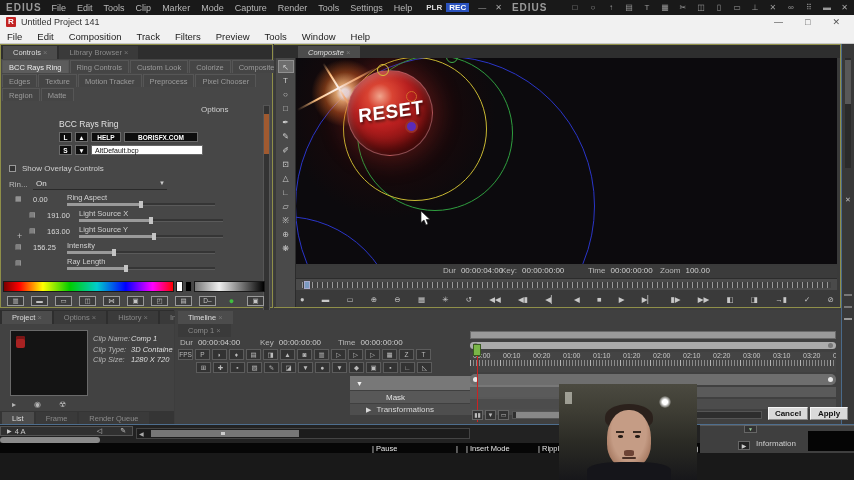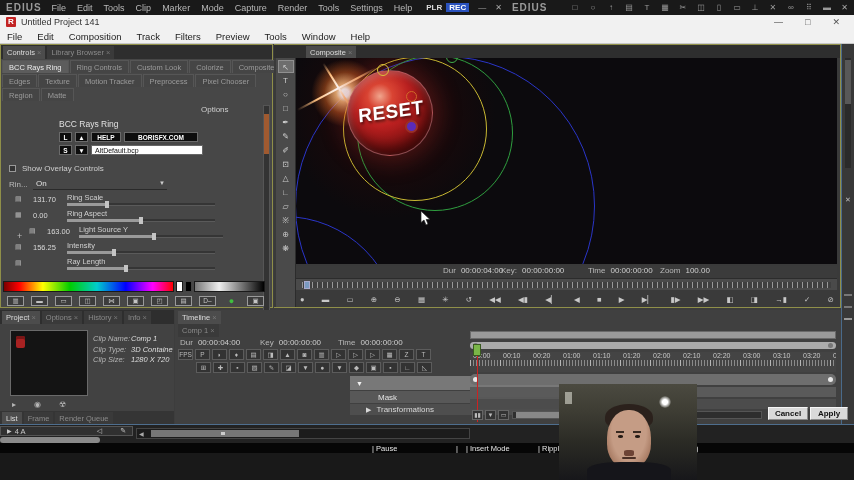--- a/index.html
+++ b/index.html
@@ -22,21 +22,21 @@
   .titlebar{left:0;top:15px;width:854px;height:14px;background:#f1f1f1;display:flex;align-items:center;
     font-size:9px;color:#333;}
   .appicon{width:10px;height:10px;background:#c22323;color:#fff;font-weight:bold;font-size:8px;
     line-height:10px;text-align:center;margin:0 5px 0 6px;border-radius:1px;}
   .titlectrl{margin-left:auto;display:flex;gap:22px;padding-right:14px;color:#555;font-size:9px;}
   .menubar2{left:0;top:29px;width:854px;height:15px;background:#f1f1f1;border-bottom:1px solid #c9c9c9;
     display:flex;align-items:center;gap:15px;padding-left:7px;font-size:9.5px;color:#222;}
   
   .panel-left{left:0;top:44px;width:273px;height:264px;background:#474747;border:1px solid #8f8f49;}
   .ptabbar{position:absolute;left:0;top:0;width:100%;height:14px;background:#2e2e2e;display:flex;gap:2px;padding:1px 2px 0 2px;}
-  .ptab{height:13px;line-height:13px;font-size:7.5px;padding:0 4px;background:#3a3a3a;color:#8a8a8a;white-space:nowrap;}
+  .ptab{height:13px;line-height:13px;font-size:7.5px;padding:0 10px;background:#3a3a3a;color:#8a8a8a;white-space:nowrap;}
   .ptab.active{background:#4c4c4c;color:#ddd;}
   .ftabs{position:absolute;left:1px;display:flex;gap:1px;width:270px;}
   .ftab{height:13px;line-height:13px;font-size:7.5px;padding:0 6px;background:#454545;color:#9b9b9b;
     border:1px solid #565656;border-bottom:none;white-space:nowrap;}
   .ftab.active{background:#5c5c5c;color:#ececec;}
   .effect-btn{position:absolute;height:10px;background:#0d0d0d;color:#fff;border:1px solid #6a6a6a;
     font-size:6.5px;font-weight:bold;text-align:center;line-height:9px;}
   .param{position:relative;height:16px;}
   .picon{position:absolute;left:14px;top:2px;font-size:7px;color:#b0b0b0;}
   .pval{position:absolute;left:32px;top:2px;font-size:7.5px;color:#d8d8d8;}
@@ -237,40 +237,40 @@
     <span class="abs" style="left:8px;top:120px;width:7px;height:7px;border:1px solid #999;background:#333;"></span>
     <span class="abs" style="left:21px;top:119px;font-size:8px;color:#cfcfcf;">Show Overlay Controls</span>
 
     <span class="abs" style="left:8px;top:135px;font-size:8px;color:#bbb;">Rin...</span>
     <div class="abs" style="left:32px;top:133px;width:134px;height:12px;border-bottom:1px solid #2a2a2a;">
       <span style="position:absolute;left:3px;top:1px;font-size:8px;color:#e0e0e0;">On</span>
       <span style="position:absolute;right:2px;top:2px;font-size:6px;color:#ccc;">▼</span>
     </div>
 
     <div class="abs" style="left:0;top:148px;width:262px;">
-      <div class="param i0">
-        <span class="picon">▤</span>
-        <span class="pval">131.70</span>
-        <span class="plabel">Ring Scale</span>
-        <div class="slider">
-          <div class="sfill" style="width:27%"></div>
-          <div class="shandle" style="left:27%"></div>
-        </div>
-      </div>
 
       <div class="param i0">
         <span class="picon">▦</span>
         <span class="pval">0.00</span>
         <span class="plabel">Ring Aspect</span>
         <div class="slider">
           <div class="sfill" style="width:50%"></div>
           <div class="shandle" style="left:50%"></div>
         </div>
       </div>
 
+      <div class="param i1">
+        <span class="picon">▤</span>
+        <span class="pval">191.00</span>
+        <span class="plabel">Light Source X</span>
+        <div class="slider">
+          <div class="sfill" style="width:50%"></div>
+          <div class="shandle" style="left:50%"></div>
+        </div>
+      </div>
 
       <div class="param i1">
         <span class="picon">▤</span>
         <span class="pval">163.00</span>
         <span class="plabel">Light Source Y</span>
         <div class="slider">
           <div class="sfill" style="width:52%"></div>
           <div class="shandle" style="left:52%"></div>
         </div>
       </div>
@@ -326,21 +326,21 @@
       <span class="bicon ">D–</span>
 
       <span class="bicon green">●</span>
 
       <span class="bicon ">▣</span>
     </div>
   </div>
 
   <div class="abs panel-right">
     <div style="position:absolute;left:0;top:0;width:100%;height:13px;background:#2e2e2e;"></div>
-    <span class="ptab active abs" style="left:32px;top:1px;">
+    <span class="ptab active abs" style="left:24px;top:1px;font-style:italic;">
       <span>Composite</span> <span style="color:#777;">×</span>
     </span>
 
     <div class="vtools">
       <span class="vtool active">↖</span>
 
       <span class="vtool ">T</span>
 
       <span class="vtool ">○</span>
 
@@ -616,21 +616,21 @@
       <span class="trkicons" style="color:#2d2d2d;">
           <span>▫</span>
           <span>◉</span>
           <span>F</span>
           <span>▭</span>
           <span>▦</span>
           <span>∞</span>
         </span>
     </div>
     <div class="trackrow" style="top:81px;height:12px;background:#585858;color:#e2e2e2;">
-      <span style="margin-left:28px;">Mask</span>
+      <span style="margin-left:36px;">Mask</span>
       <span class="trkicons" style="color:#ccc;">
           <span>◉</span>
           <span>▭</span>
           <span>▣</span>
         </span>
     </div>
     <div class="trackrow" style="top:94px;height:11px;background:#4e4e4e;color:#d8d8d8;">
       <span style="margin-left:16px;font-size:7px;">▶</span>
       <span style="margin-left:5px;">Transformations</span>
     </div>
@@ -676,20 +676,26 @@
   </div>
 
   <div class="abs" style="left:0;top:443px;width:854px;height:10px;background:#060606;font-size:7.5px;color:#e6e6e6;">
     <span class="abs" style="left:372px;top:1px;">| Pause</span>
     <span class="abs" style="left:456px;top:1px;">|</span>
     <span class="abs" style="left:466px;top:1px;">| Insert Mode</span>
     <span class="abs" style="left:538px;top:1px;">| Ripple Off</span>
     <span class="abs" style="left:686px;top:1px;">(D:)</span>
   </div>
 
+  <div class="abs" style="left:700px;top:425px;width:154px;height:28px;background:#3f3f3f;border-top:1px solid #5a5a5a;z-index:15;">
+    <span style="position:absolute;left:44px;top:-1px;width:13px;height:8px;background:#333;border:1px solid #666;font-size:5px;color:#9c9;text-align:center;line-height:7px;">▼</span>
+    <span style="position:absolute;left:38px;top:15px;width:12px;height:9px;background:#222;border:1px solid #666;font-size:6px;color:#ccc;text-align:center;line-height:8px;">▶</span>
+    <span style="position:absolute;left:56px;top:13px;font-size:8px;color:#cfcfcf;">Information</span>
+    <div style="position:absolute;left:108px;top:5px;width:46px;height:20px;background:#050505;"></div>
+  </div>
 
   <div class="abs taskbar">
     
     
     
     
     
     
     
     

